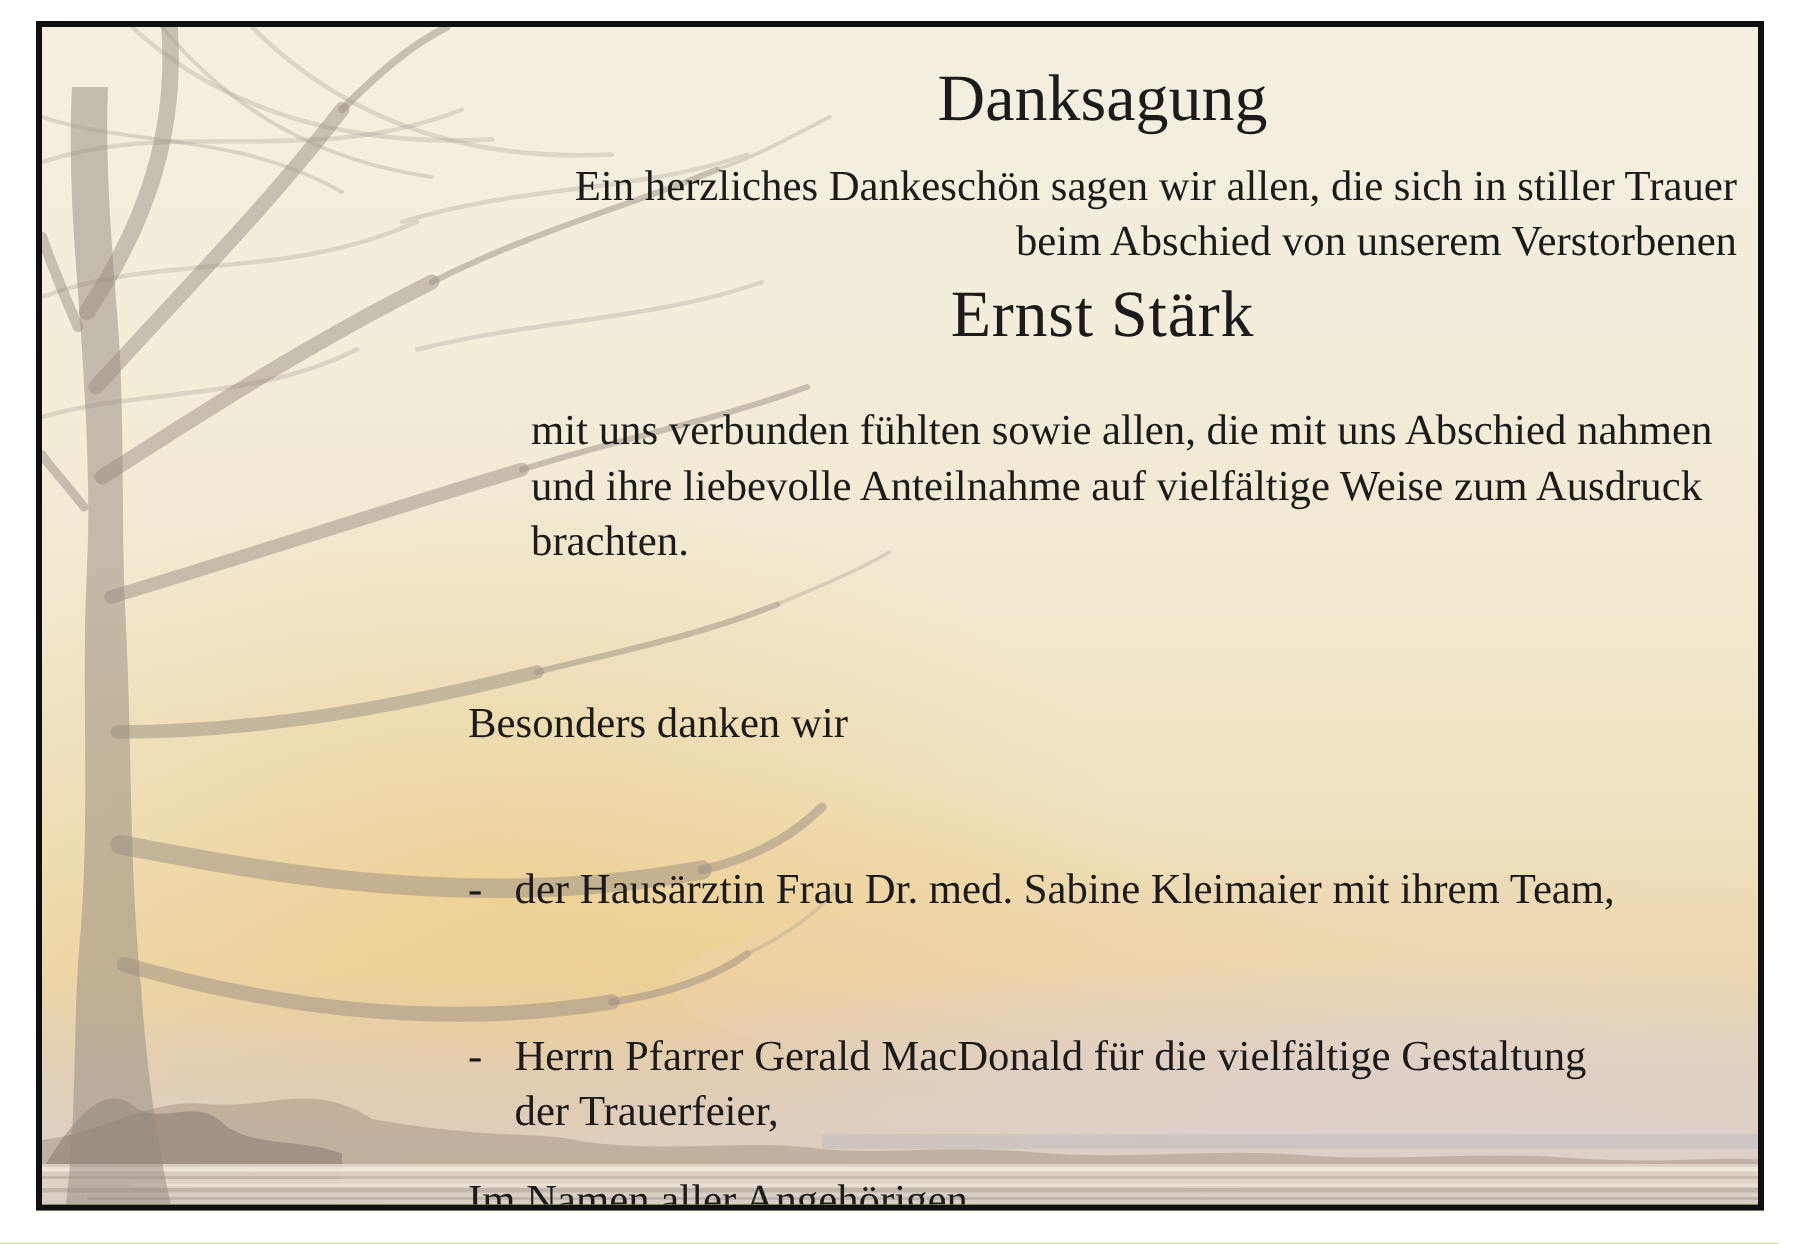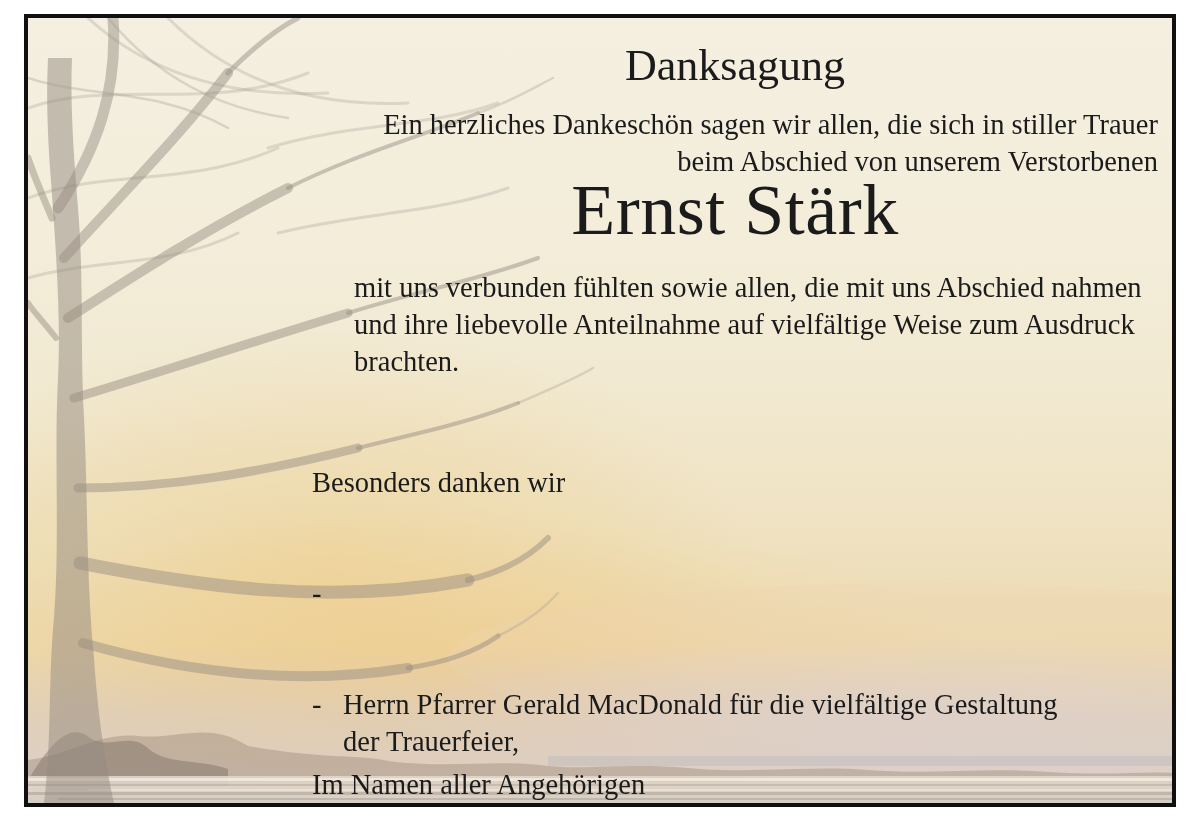--- a/index.html
+++ b/index.html
@@ -17,29 +17,29 @@
     position:absolute;inset:0;
     background:linear-gradient(180deg,
       #f4efe0 0%, #f3edda 28%, #f1e8cf 50%, #efe2c1 66%,
       #ecdab0 80%, #e9d6b0 90%, #e2d2bd 100%);
   }
   .scene svg{position:absolute;inset:0;display:block;}
   .content{position:absolute;inset:0;color:#1b1b1b;}
   .tblock{position:absolute;left:284px;width:846px;white-space:pre;}
   .t-title{top:24px;font-size:44px;line-height:48px;text-align:center;}
   .t-intro{top:88px;font-size:28.5px;line-height:37px;text-align:right;}
-  .t-name{top:158px;font-size:72px;line-height:68px;text-align:center;letter-spacing:0.5px;}
+  .t-name{top:158px;font-size:44px;line-height:68px;text-align:center;letter-spacing:0.5px;}
   .t-body{top:251px;font-size:28.5px;line-height:37px;margin-left:42px;}
   .t-thanks{top:372px;font-size:28.5px;line-height:37px;}
   .thanks-item{display:flex;align-items:flex-start;}
   .bullet{flex:0 0 31px;white-space:pre;}
   .item-text{white-space:pre;}
   .t-closing{top:674px;font-size:28.5px;line-height:37px;display:flex;align-items:flex-start;}
   .place-date{flex:0 0 411px;white-space:pre;}
-  .signature div{white-space:pre;}
+  .signature div{white-space:pre;margin-top:16px;}
 </style>
 </head>
 <body>
 
 <div class="page">
   <div class="frame">
 
     <div class="scene">
       <svg viewBox="0 0 1144 785" preserveAspectRatio="none">
         <defs>
@@ -138,20 +138,21 @@
       <div class="tblock t-name">Ernst Stärk</div>
 
       <div class="tblock t-body">mit uns verbunden fühlten sowie allen, die mit uns Abschied nahmen
 und ihre liebevolle Anteilnahme auf vielfältige Weise zum Ausdruck
 brachten.</div>
 
       <div class="tblock t-thanks">
         <div>Besonders danken wir</div>
         <div class="thanks-item">
           <span class="bullet">-</span>
+          <span class="item-text">der Hausärztin Frau Dr. med. Sabine Kleimaier mit ihrem Team,</span>
         </div>
         <div class="thanks-item">
           <span class="bullet">-</span>
           <span class="item-text">Herrn Pfarrer Gerald MacDonald für die vielfältige Gestaltung
 der Trauerfeier,</span>
         </div>
         
         
         
       </div>

